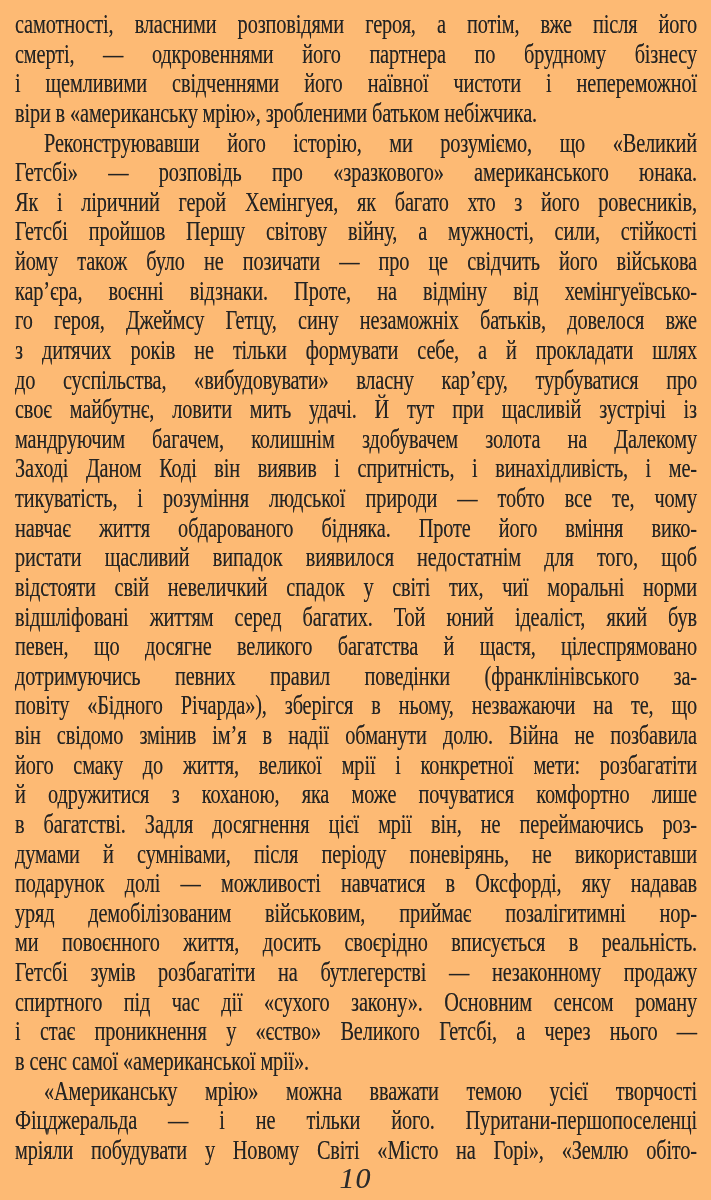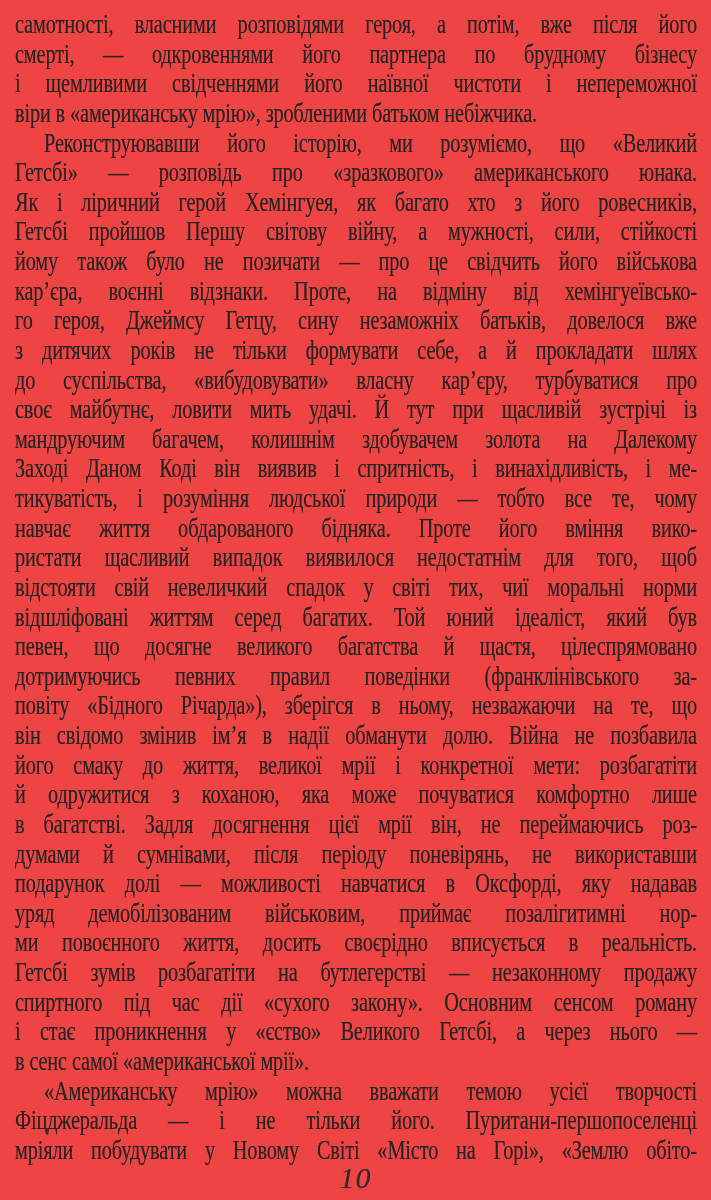--- a/index.html
+++ b/index.html
@@ -4,21 +4,21 @@
 <style>
   html, body {
     margin: 0;
     padding: 0;
     background: #fdfdfd;
   }
   .page {
     position: relative;
     width: 711px;
     height: 1200px;
-    background: #ef4444;
+    background: #fdba74;
     overflow: hidden;
     font-family: "Liberation Serif", "DejaVu Serif", serif;
     color: #232323;
   }
   .text-block {
     position: absolute;
     left: 15px;
     top: 9px;
     width: 940px;                 
     transform: scaleX(0.7255);    

